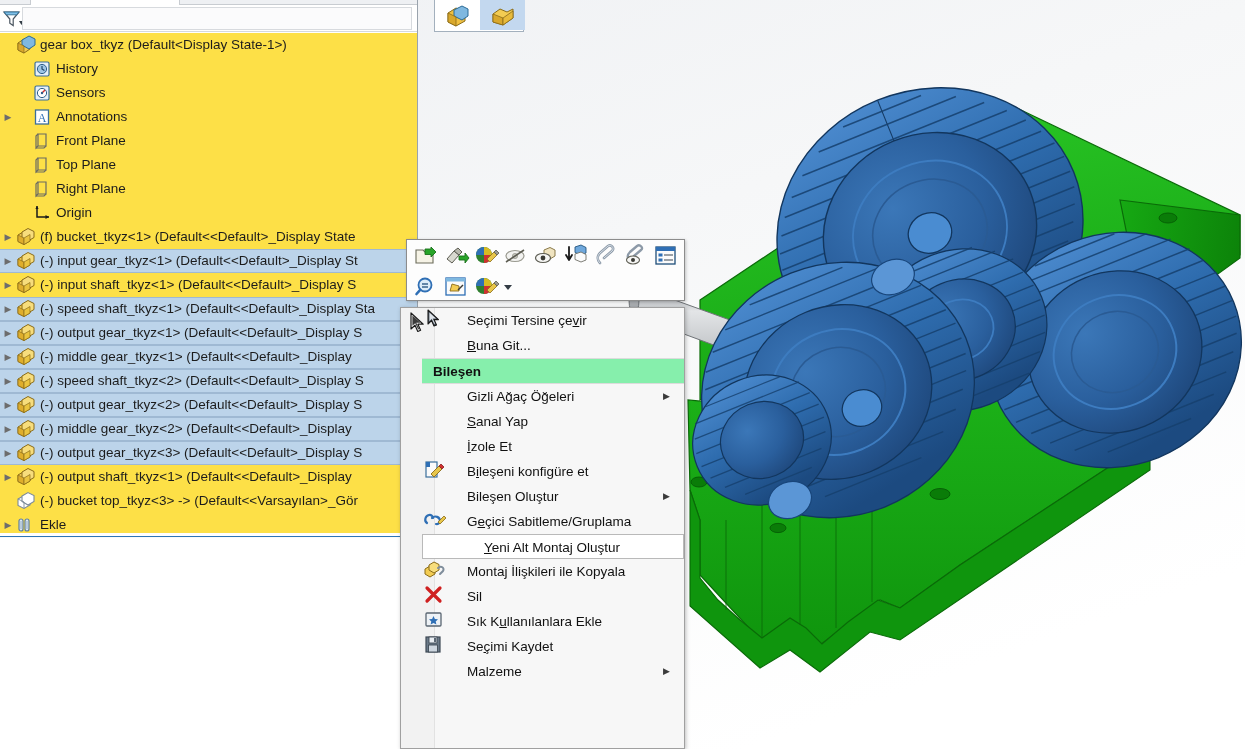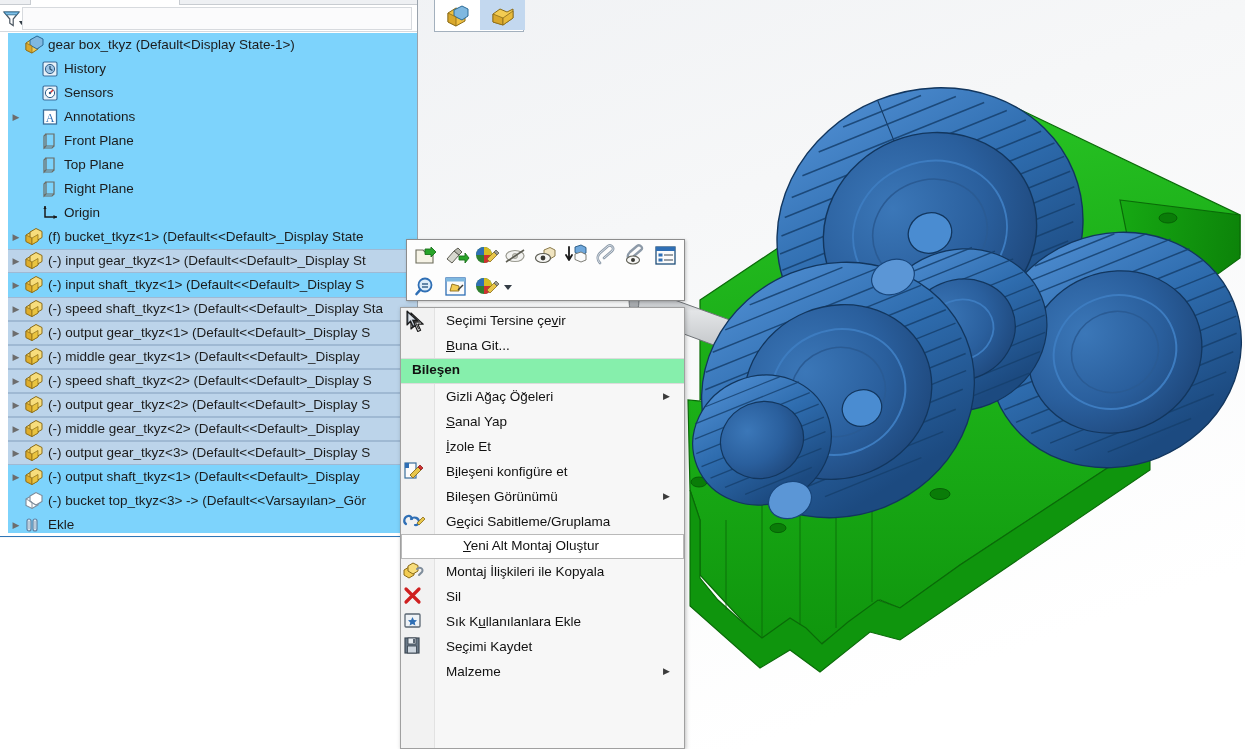--- a/index.html
+++ b/index.html
@@ -49,22 +49,22 @@
     border-bottom: 1px solid #d5d9de;
   }
   #filterField {
     position: absolute; left: 22px; top: 2px; width: 390px; height: 23px;
     background: #fbfbfc; border: 1px solid #d7dade;
   }
   #filterIcon {
     position: absolute; left: 2px; top: 4px; width: 22px; height: 20px;
   }
   #treeList {
-    position: absolute; left: 8px; top: 33px; width: 418px; height: 500px;
-    background: #7dd3fc;
+    position: absolute; left: 0; top: 33px; width: 418px; height: 500px;
+    background: #fde047;
   }
   .trow {
     position: relative;
     height: 24px;
     line-height: 24px;
     white-space: nowrap;
     font-size: 13.5px;
     color: #1c1c1c;
     display: flex;
     align-items: center;
@@ -125,22 +125,23 @@
     font-size: 13.5px;
     color: #111111;
   }
   #ctxMenu .gutter {
     position: absolute; left: 0; top: 0; width: 34px; height: 100%;
     background: #f2f2f2; border-right: 1px solid #e2e2e2;
   }
   .mrow {
     position: relative;
     height: 25px; line-height: 25px;
-    display: flex; align-items: flex-end;
+    display: flex; align-items: flex-start;
     white-space: nowrap;
+    margin-left: 21px;
   }
   .mrow .micon { width: 34px; min-width: 34px; height: 24px; position: relative; z-index: 2; }
   .mrow .mlabel { padding-left: 11px; z-index: 2; }
   .mrow .marrow {
     position: absolute; right: 14px; top: 0; line-height: 25px;
     font-size: 9px; color: #3b3b3b; z-index: 2;
   }
   .mrow.hdr {
     font-weight: bold; height: 26px; line-height: 26px;
     background: #86efac;
@@ -808,21 +809,21 @@
           <span class="micon"><svg width="26" height="22" viewBox="0 0 26 22">
               <rect x="4" y="3" width="11" height="15" fill="#fbfbfb" stroke="#3b6f9b" stroke-width="1.2"></rect>
               <rect x="4" y="3" width="4" height="5" fill="#2f6fb5"></rect>
               <path d="M9,15 L17,7 L20,10 L12,18 Z" fill="#e8c64a" stroke="#8a6b18" stroke-width="0.9"></path>
               <path d="M17,7 L19,5 L22,8 L20,10 Z" fill="#cf3030" stroke="#8a2020" stroke-width="0.8"></path>
             </svg></span>
           <span class="mlabel">B<span class="uk">i</span>leşeni konfigüre et</span>
         </div>
         <div class="mrow">
           <span class="micon"></span>
-          <span class="mlabel">Bileşen Görünümü</span>
+          <span class="mlabel">Bileşen Oluştur</span>
           <span class="marrow">▶</span>
         </div>
         <div class="mrow">
           <span class="micon"><svg width="26" height="22" viewBox="0 0 26 22">
               <path d="M5,14 C2,12 3,7 7,6 C9,5.5 11,7 11,9" fill="none" stroke="#2f6fb5" stroke-width="2.2" stroke-linecap="round"></path>
               <path d="M10,9 C13,6 18,8 18,12 C18,14 16,15.5 14,15" fill="none" stroke="#2f6fb5" stroke-width="2.2" stroke-linecap="round"></path>
               <path d="M16,13 L22,7 L24,9 L18,15 Z" fill="#e8c64a" stroke="#8a6b18" stroke-width="0.8"></path>
             </svg></span>
           <span class="mlabel">G<span class="uk">e</span>çici Sabitleme/Gruplama</span>
         </div>

